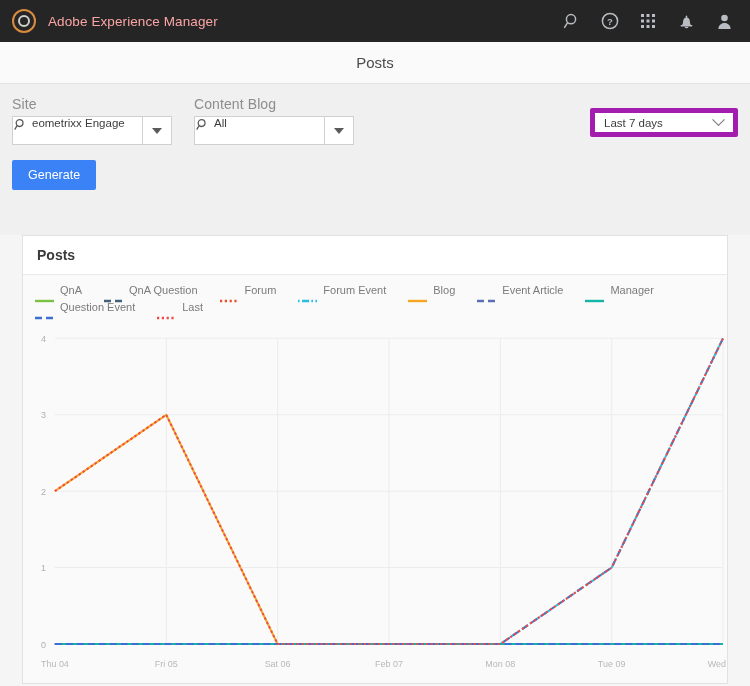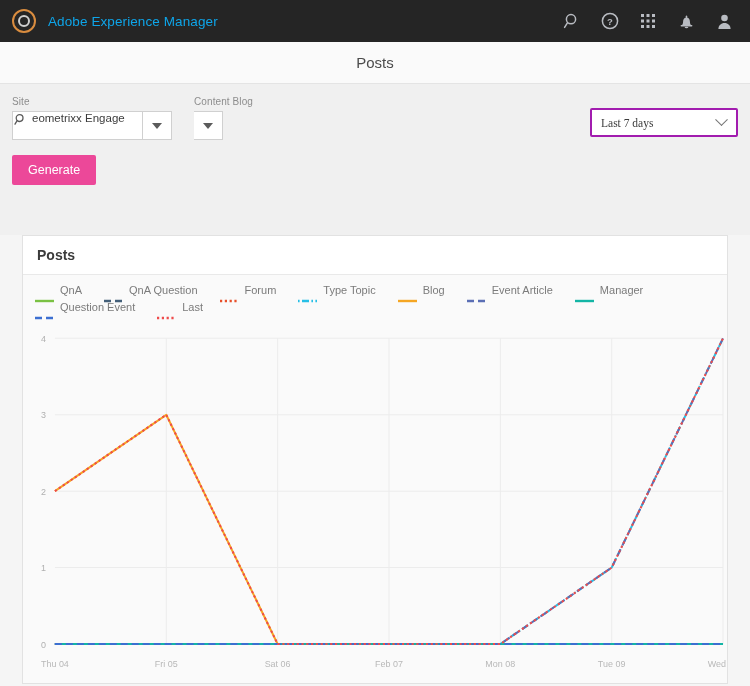--- a/index.html
+++ b/index.html
@@ -22,21 +22,21 @@
     width:24px;height:24px;border-radius:50%;
     border:2px solid #d98c3f;
     display:flex;align-items:center;justify-content:center;
     flex:0 0 auto;
   }
   .logo-inner{
     width:12px;height:12px;border-radius:50%;
     border:2px solid #cfcfcf;
   }
   .app-title{
-    color:#0ea5e9; font-size:13.5px; margin-left:12px;
+    color:#fca5a5; font-size:13.5px; margin-left:12px;
     letter-spacing:.1px; white-space:nowrap;
   }
   .topbar-spacer{flex:1 1 auto;}
   .tb-icons{display:flex;align-items:center;gap:18px;padding-right:6px;}
   .tb-ico{
     width:20px;height:20px;display:flex;align-items:center;justify-content:center;
     color:#b9bcc2; cursor:pointer;
   }
   .tb-ico svg{display:block;}
 
@@ -51,21 +51,21 @@
   
   .filters{
     padding:12px 12px 0 12px;
     position:relative;
     background:#f0f0f0;
     height:151px;
   }
   .field-row{display:flex;align-items:flex-start;}
   .field{margin-right:22px;}
   .field-label{
-    font-size:10px;color:#8d8d8d;margin-bottom:4px;display:block;
+    font-size:14px;color:#8d8d8d;margin-bottom:4px;display:block;
     letter-spacing:.1px;
   }
   .combo{display:flex;align-items:stretch;}
   .combo-input{
     width:131px;height:29px;background:#fff;border:1px solid #d0d0d0;
     display:flex;padding:0 1px;
   }
   .combo-input.wide{width:131px;}
   .search-ico{
     width:13px;height:13px;flex:0 0 auto;color:#5b5b5b;margin-right:5px;
@@ -76,30 +76,30 @@
   .combo-btn{
     width:29px;height:29px;background:#fff;border:1px solid #d0d0d0;border-left:none;
     display:flex;align-items:center;justify-content:center;cursor:pointer;
   }
   .caret-down{
     width:0;height:0;border-left:5px solid transparent;border-right:5px solid transparent;
     border-top:6px solid #5b5b5b;
   }
   .generate-btn{
     margin-top:15px;
-    background:#ec4899; color:#fff; border:none;
+    background:#3b82f6; color:#fff; border:none;
     font-size:12.5px; font-family:inherit;
     padding:0 16px; height:30px; border-radius:2px;
     cursor:pointer;
   }
   .daterange{
     position:absolute; right:12px; top:24px;
-    width:148px;height:29px;background:#fff;border:2px solid #a21caf;border-radius:2px;
+    width:148px;height:29px;background:#fff;border:5px solid #a21caf;border-radius:2px;
     display:flex;align-items:center;justify-content:space-between;
-    padding:0 10px 0 9px; cursor:pointer;font-family:Liberation Serif, serif;
+    padding:0 10px 0 9px; cursor:pointer;
   }
   .daterange-text{font-size:11.5px;color:#3c3c3c;}
   .chev{
     width:9px;height:9px;border-right:1.6px solid #767676;border-bottom:1.6px solid #767676;
     transform:rotate(45deg) translate(-2px,-2px);
   }
 
   
   .card{
     margin:0 22px;
@@ -203,20 +203,29 @@
         </div>
         <div class="combo-btn">
           <span class="caret-down"></span>
         </div>
       </div>
     </div>
 
     <div class="field">
       <span class="field-label">Content Blog</span>
       <div class="combo">
+        <div class="combo-input">
+          <span class="search-ico">
+            <svg width="13" height="13" viewBox="0 0 13 13" fill="none" stroke="#5b5b5b" stroke-width="1.3">
+              <circle cx="5.6" cy="5.1" r="3.4"></circle>
+                <line x1="3.1" y1="7.6" x2="1" y2="11.2" stroke-linecap="round"></line>
+            </svg>
+          </span>
+          <span class="combo-text">All</span>
+        </div>
         <div class="combo-btn">
           <span class="caret-down"></span>
         </div>
       </div>
     </div>
   </div>
 
   <button class="generate-btn">Generate</button>
 
   <div class="daterange">
@@ -246,21 +255,21 @@
       <div class="legend-item">
         <span class="legend-swatch"><svg width="19" height="4" viewBox="0 0 19 4">
             <line x1="0" y1="2" x2="19" y2="2" stroke="#e8502a" stroke-width="2.4" stroke-dasharray="2.2,2.6"></line>
           </svg></span>
         <span class="legend-label">Forum</span>
       </div>
       <div class="legend-item">
         <span class="legend-swatch"><svg width="19" height="4" viewBox="0 0 19 4">
             <line x1="0" y1="2" x2="19" y2="2" stroke="#27bfe6" stroke-width="2.4" stroke-dasharray="1.6,2.4,7,2.4"></line>
           </svg></span>
-        <span class="legend-label">Type Topic</span>
+        <span class="legend-label">Forum Event</span>
       </div>
       <div class="legend-item">
         <span class="legend-swatch"><svg width="19" height="4" viewBox="0 0 19 4">
             <line x1="0" y1="2" x2="19" y2="2" stroke="#f5a623" stroke-width="2.4"></line>
           </svg></span>
         <span class="legend-label">Blog</span>
       </div>
       <div class="legend-item">
         <span class="legend-swatch"><svg width="19" height="4" viewBox="0 0 19 4">
             <line x1="0" y1="2" x2="19" y2="2" stroke="#5b6fb5" stroke-width="2.4" stroke-dasharray="7,4"></line>

